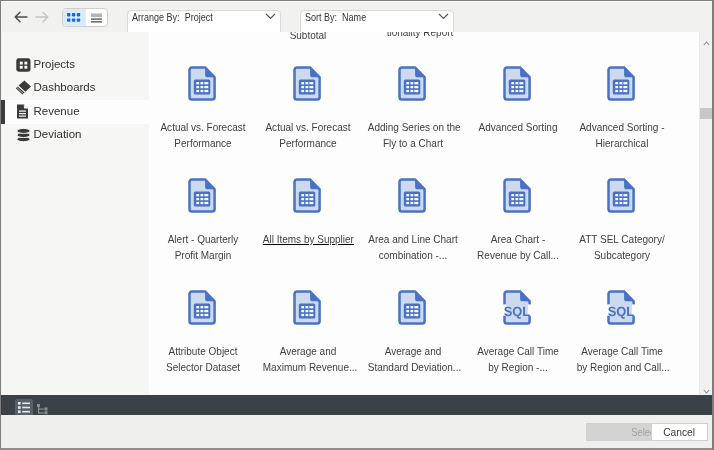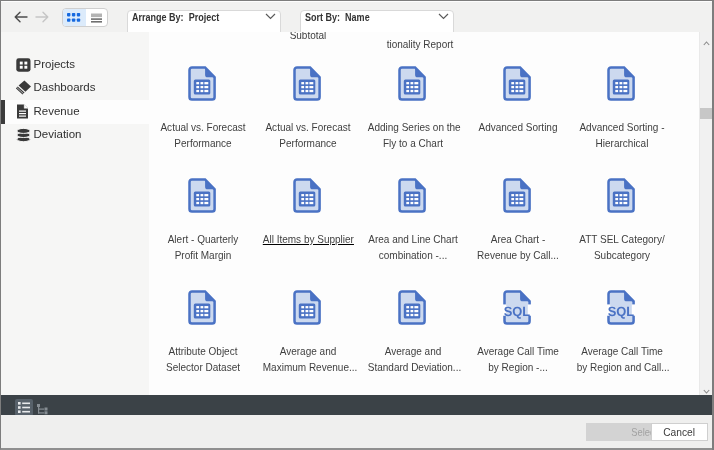--- a/index.html
+++ b/index.html
@@ -5,21 +5,21 @@
   html,body{margin:0;padding:0;}
   body{width:714px;height:450px;overflow:hidden;font-family:"Liberation Sans",sans-serif;background:#fff;}
   .abs{position:absolute;}
   #dlg{position:absolute;left:0;top:0;width:714px;height:450px;box-sizing:border-box;border:1px solid #7d7d7d;border-bottom:2px solid #8f8f8f;background:#fdfdfd;}
   #toolbar{left:0;top:1px;width:713px;height:30px;background:#f1f1f0;}
   #sidebar{left:0;top:31px;width:148px;height:364px;background:#f6f6f5;}
   #content{left:148px;top:31px;width:551px;height:364px;background:#fdfdfd;overflow:hidden;}
   #vscroll{left:699px;top:31px;width:13px;height:364px;background:#f1f1f1;}
   #darkbar{left:0;top:394px;width:713px;height:20px;background:#3b4247;}
   #btnbar{left:0;top:414px;width:713px;height:33px;background:#efefee;}
-  .ddl{top:7.5px;height:32px;background:#fff;border:1px solid #d9d9d9;border-radius:4px;box-sizing:border-box;font-size:11px;color:#333;line-height:18px;font-weight:bold;}
+  .ddl{top:7.5px;height:32px;background:#fff;border:1px solid #d9d9d9;border-radius:4px;box-sizing:border-box;font-size:11px;color:#333;line-height:18px;}
   .ddl .t{display:inline-block;transform:scaleX(0.82);transform-origin:0 50%;white-space:nowrap;position:relative;top:-2.5px;}
   .cell{position:absolute;width:104px;text-align:center;}
   .cell .lbl{margin-top:18.7px;font-size:11.5px;line-height:16px;color:#3f3f3f;}
   .cell .lbl div{white-space:nowrap;transform:scaleX(0.87);transform-origin:50% 50%;}
   .srow{position:absolute;left:0;width:148px;height:24px;}
   .srow .sic{position:absolute;left:14.5px;top:5.5px;}
   .srow .stx{position:absolute;left:32.5px;top:-1.5px;height:24px;line-height:24px;font-size:11.5px;color:#303030;}
 </style>
 </head>
 <body>
@@ -419,21 +419,21 @@
           <div>Average Call Time</div>
           <div>by Region and Call...</div>
         </div>
       </div>
       <div class="cell" style="left:106.80000000000001px;top:-8.5px;">
         <div class="lbl" style="margin-top:3px">
           <div>Subtotal</div>
         </div>
       </div>
       <div class="cell" style="left:219px;top:-8.5px;">
-        <div class="lbl" style="margin-top:12px">
+        <div class="lbl" style="margin-top:0">
           <div>tionality Report</div>
         </div>
       </div>
     </div>
 
   <div class="abs" id="vscroll">
     <div class="abs" style="left:-1px;top:0;width:1px;height:364px;background:#e9e9e9;"></div>
     <svg class="abs" style="left:3px;top:8.5px" width="7" height="5" viewBox="0 0 7 5">
         <path d="M0.8 4 L3.5 1 L6.2 4" stroke="#8b8b8b" stroke-width="1.1" fill="none"></path>
       </svg>

